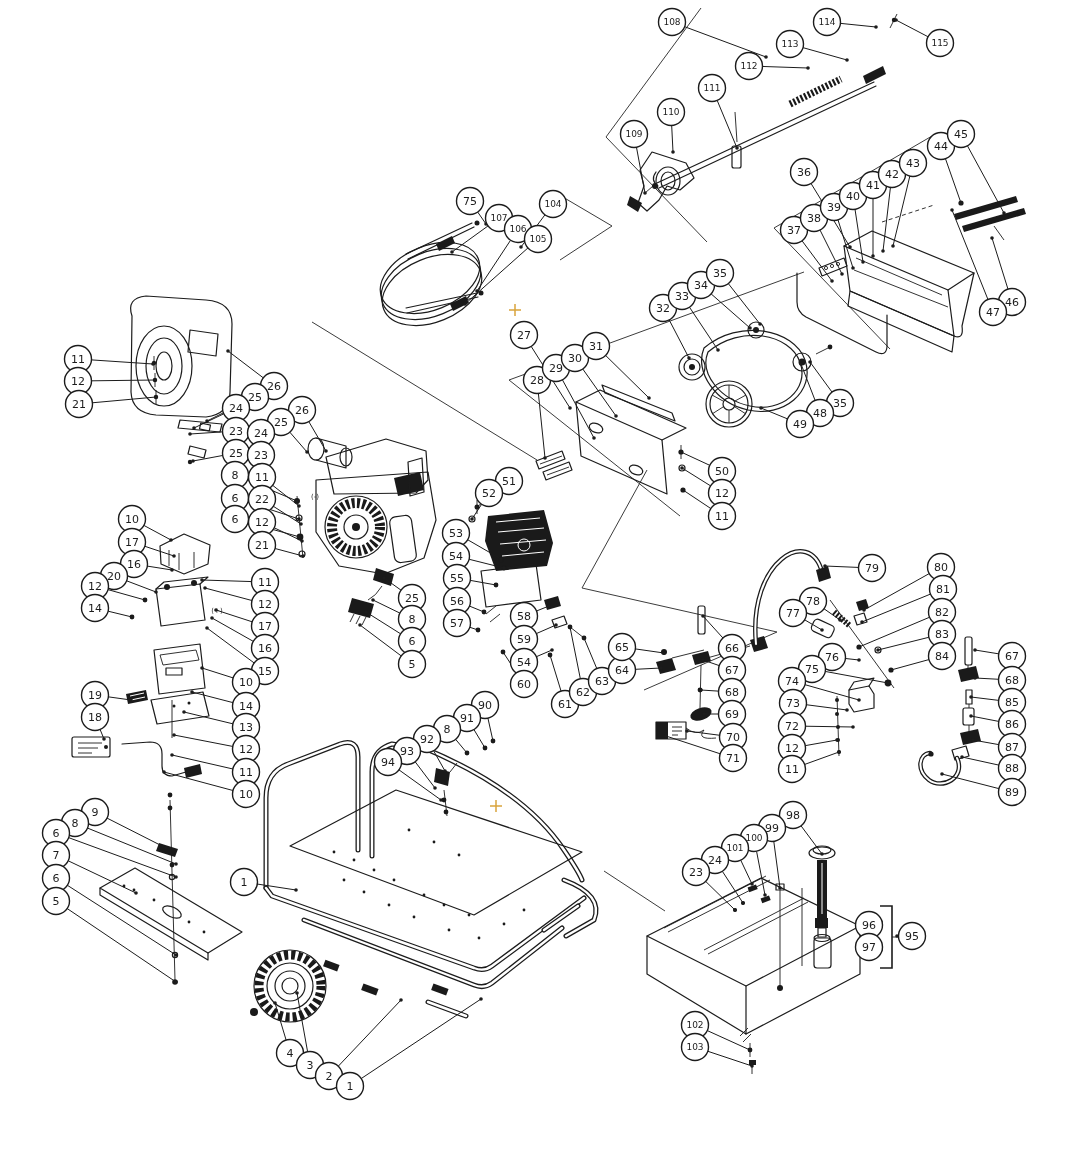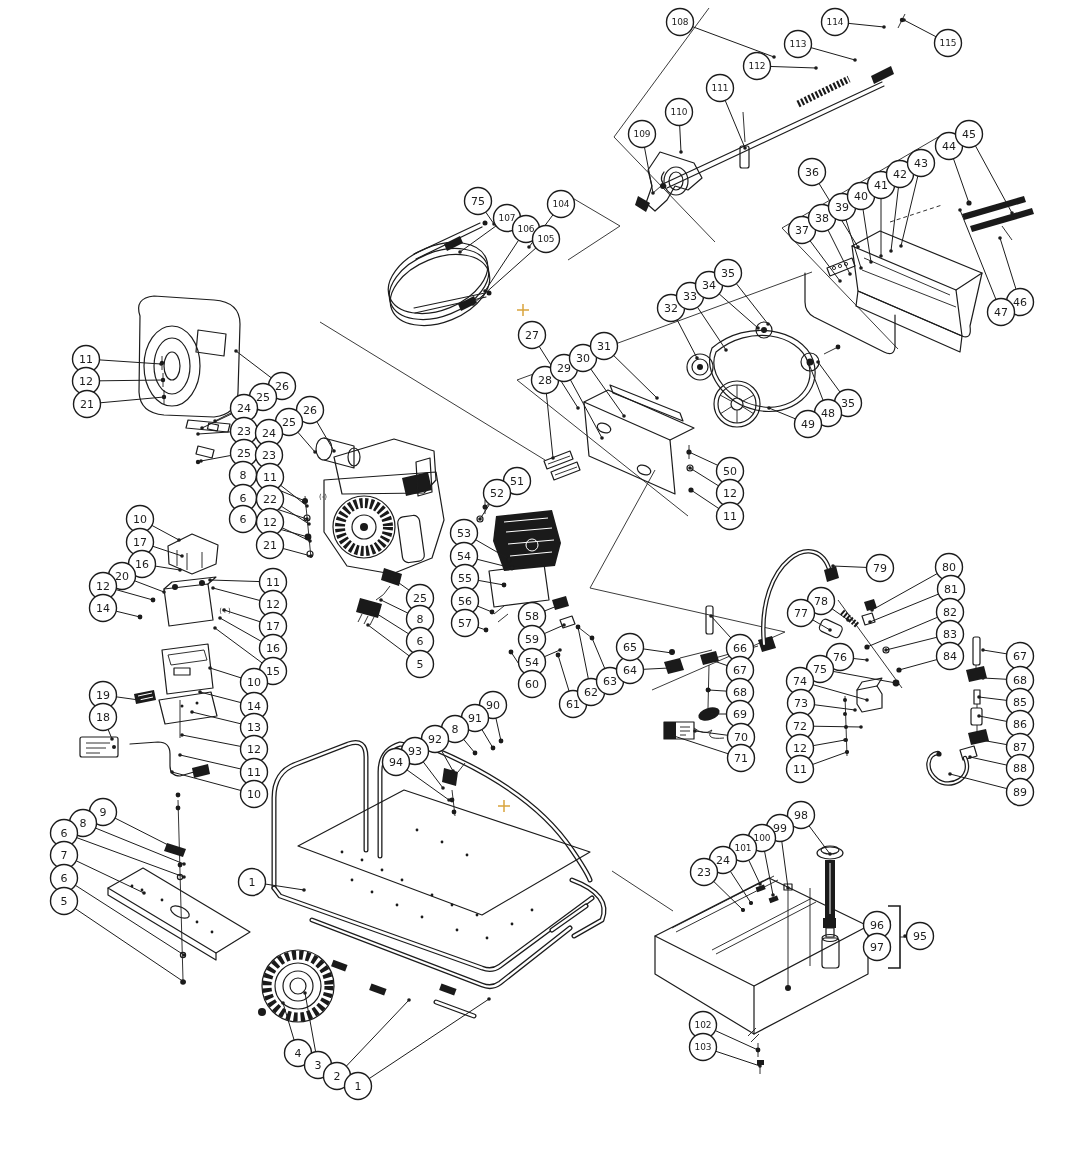--- a/index.html
+++ b/index.html
@@ -1,17 +1,17 @@
 <!DOCTYPE html>
 <html><head>
 <meta charset="utf-8">
 <style>
   html,body{margin:0;padding:0;background:#ffffff;}
   body{width:1066px;height:1162px;position:relative;font-family:"DejaVu Sans",sans-serif;}
-  #stage{position:absolute;left:12px;top:0;width:882px;height:1162px;}
+  #stage{position:absolute;left:4px;top:0;width:882px;height:1162px;}
   svg{display:block;}
   svg text{font-family:"DejaVu Sans",sans-serif;fill:#1c1c1c;}
   .ln{stroke:#1c1c1c;stroke-width:1.2;fill:none;stroke-linejoin:round;stroke-linecap:round;}
   .thin{stroke:#1c1c1c;stroke-width:0.9;fill:none;}
   .bord{stroke:#3c3c3c;stroke-width:1;fill:none;}
   .dk{fill:#1a1a1a;stroke:none;}
   .dkln{stroke:#1a1a1a;}
   .tube{stroke:#1c1c1c;stroke-width:5;fill:none;stroke-linecap:round;stroke-linejoin:round;}
   .tube-core{stroke:#ffffff;stroke-width:2.4;fill:none;stroke-linecap:round;stroke-linejoin:round;}
   .hose{stroke:#1c1c1c;stroke-width:4.5;fill:none;stroke-linecap:round;}

